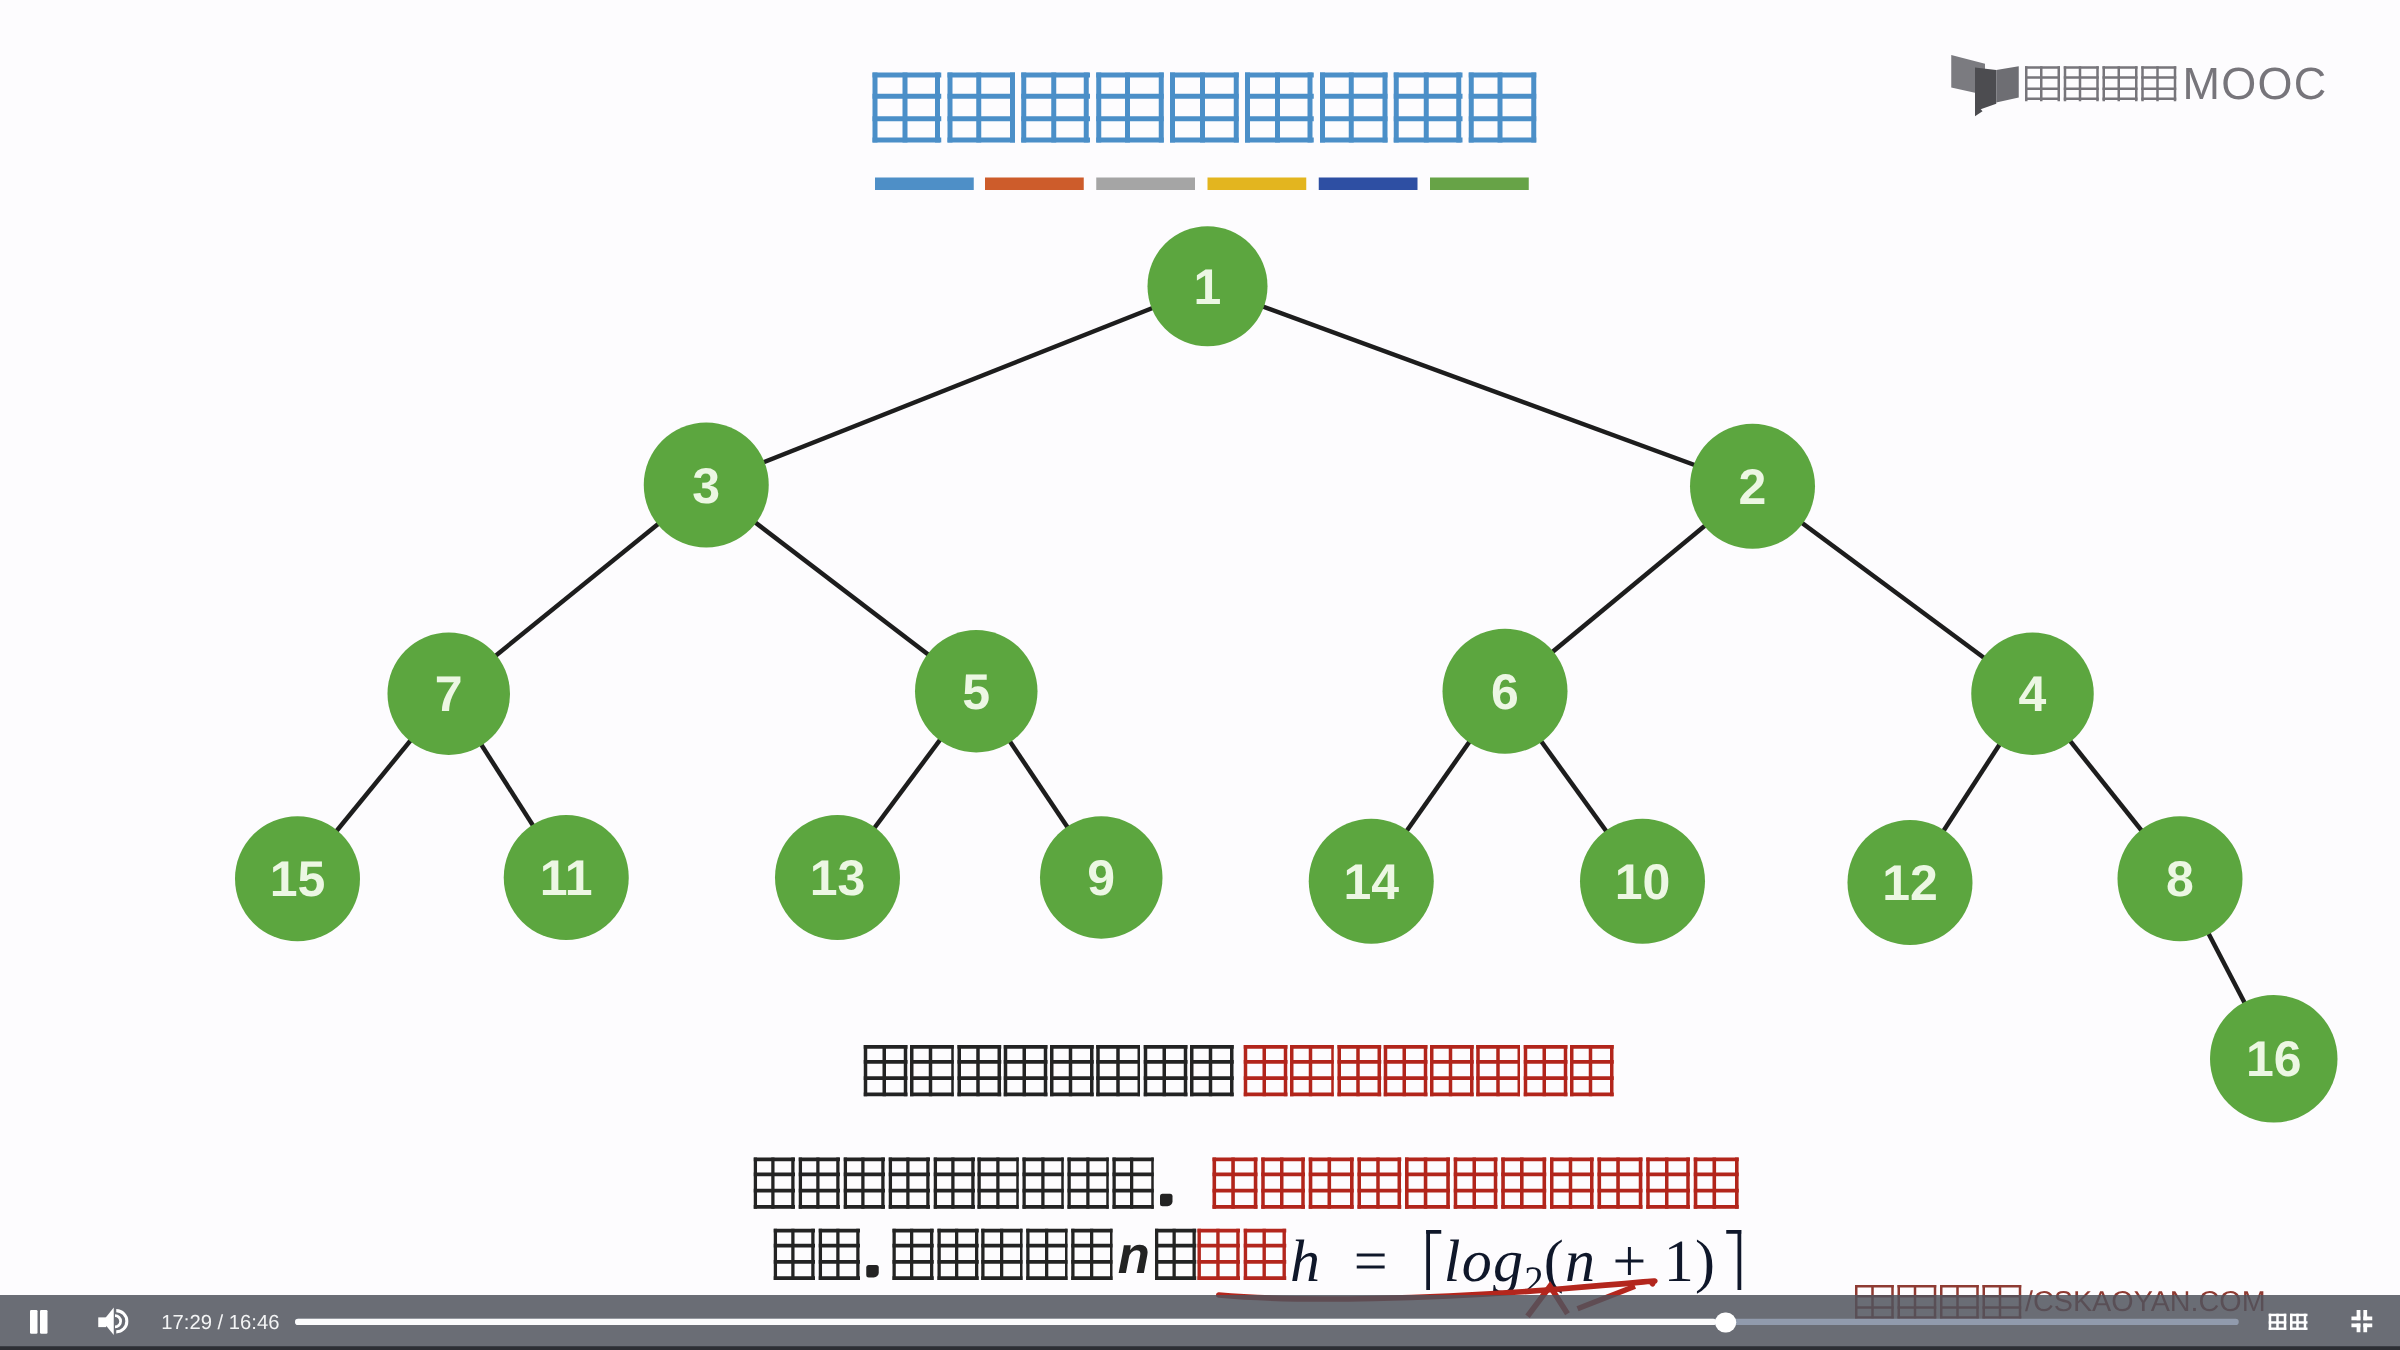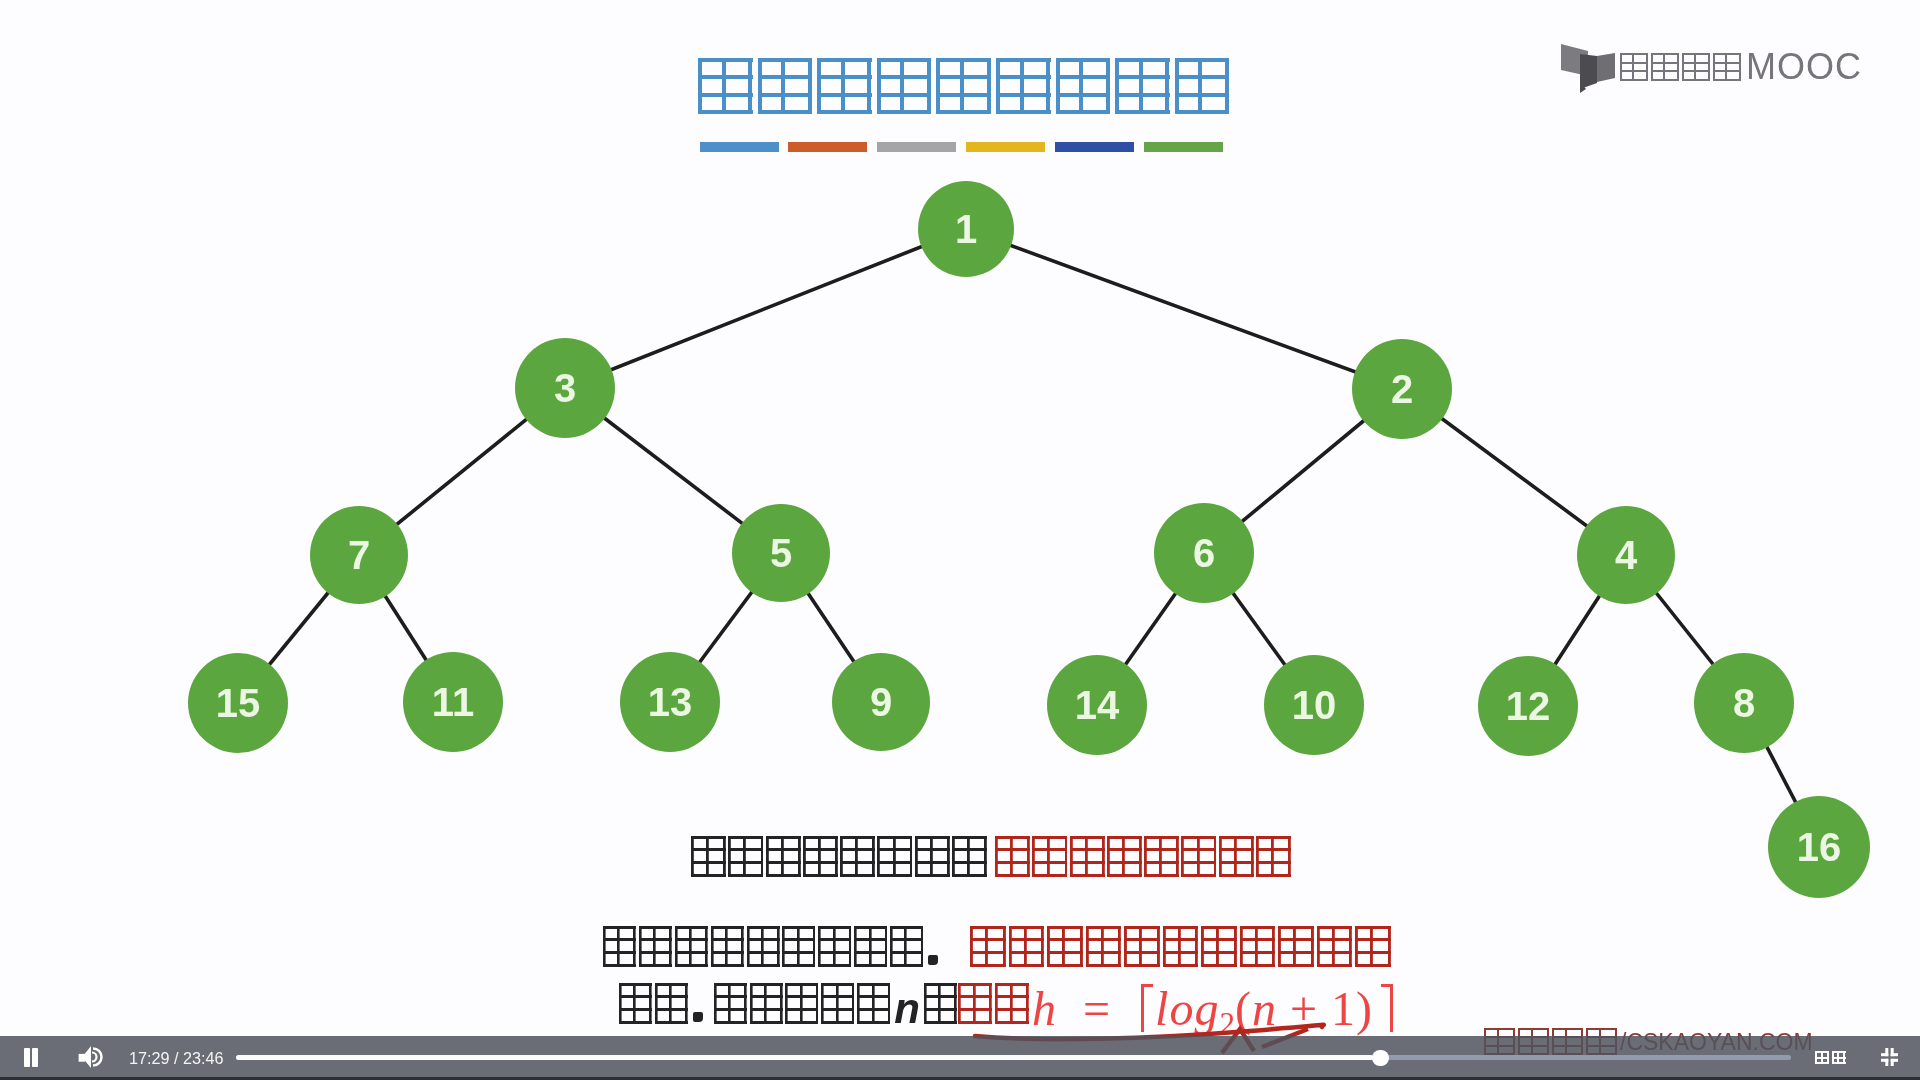--- a/index.html
+++ b/index.html
@@ -1,16 +1,16 @@
 <!DOCTYPE html>
 <html><head><meta charset="utf-8"><style>
 *{margin:0;padding:0;box-sizing:border-box}
 html,body{width:1920px;height:1080px;background:#fdfcfe;overflow:hidden;font-family:"Liberation Sans",sans-serif}
 .abs{position:absolute}
-.row{position:absolute;display:flex;align-items:flex-end}
+.row{position:absolute;display:flex;align-items:center}
 .z{display:block;flex:none;background:
  linear-gradient(var(--c),var(--c)) 0 0/100% 8% no-repeat,
  linear-gradient(var(--c),var(--c)) 0 33%/100% 8% no-repeat,
  linear-gradient(var(--c),var(--c)) 0 67%/100% 8% no-repeat,
  linear-gradient(var(--c),var(--c)) 0 100%/100% 8% no-repeat,
  linear-gradient(var(--c),var(--c)) 0 0/8% 100% no-repeat,
  linear-gradient(var(--c),var(--c)) 47% 0/8% 100% no-repeat,
  linear-gradient(var(--c),var(--c)) 100% 0/8% 100% no-repeat}
 .t .z{width:54.6px;height:56px}
 .dash{position:absolute;top:142px;height:10px}
@@ -175,21 +175,21 @@
     <b class="z" style="width:33px;height:41px"></b>
     <b class="z" style="width:33px;height:41px"></b>
     <b class="z" style="width:33px;height:41px"></b>
     <span style="font-size:42px;font-weight:bold;font-style:italic;line-height:30px;color:#232323;margin:0 1px">n</span>
     <b class="z" style="width:33px;height:41px"></b>
   </div>
 <div class="row" style="left:958px;top:983px;gap:3px;--c:#b3261d">
     <b class="z" style="width:34px;height:41px"></b>
     <b class="z" style="width:34px;height:41px"></b>
   </div>
-<div class="abs" style="left:1032px;top:984px;font-family:'Liberation Serif',serif;font-size:48px;color:#ef4444;line-height:48px;white-space:pre;letter-spacing:1px"><i>h</i>&nbsp; =&nbsp; <span class="br bl"></span><i>log</i><span style="font-size:31px;vertical-align:-9px;letter-spacing:0">2</span>(<i>n</i> +&nbsp;1)<span class="br rr"></span></div>
+<div class="abs" style="left:1032px;top:984px;font-family:'Liberation Serif',serif;font-size:48px;color:#0f172a;line-height:48px;white-space:pre;letter-spacing:1px"><i>h</i>&nbsp; =&nbsp; <span class="br bl"></span><i>log</i><span style="font-size:31px;vertical-align:-9px;letter-spacing:0">2</span>(<i>n</i> +&nbsp;1)<span class="br rr"></span></div>
 
 <svg class="abs" style="left:950px;top:1015px" width="400" height="60" viewBox="0 0 400 60">
 <path d="M25 21 C 90 27, 200 24, 300 16 S 368 9, 372 12" fill="none" stroke="#b3261d" stroke-width="4.5" stroke-linecap="round"></path>
 <path d="M272 38 L 290 14 L 304 36" fill="none" stroke="#b3261d" stroke-width="4.5"></path>
 <path d="M312 32 L 358 14" fill="none" stroke="#b3261d" stroke-width="4.5"></path>
 </svg>
 
 <div class="row" style="left:1484px;top:1028px;gap:3px;--c:#8e3b33">
     <b class="z" style="width:31px;height:27px"></b>
     <b class="z" style="width:31px;height:27px"></b>
@@ -202,21 +202,21 @@
 <div class="abs" style="left:0;top:1077px;width:1920px;height:3px;background:rgba(40,42,48,.92)"></div>
 
 <div class="abs" style="left:24px;top:1048px;width:5.9px;height:18.5px;background:#fff;border-radius:1px"></div>
 <div class="abs" style="left:32.4px;top:1048px;width:5.9px;height:18.5px;background:#fff;border-radius:1px"></div>
 <svg class="abs" style="left:78px;top:1044px" width="25" height="26" viewBox="0 0 25 26">
 <rect x="0.6" y="9.9" width="6.4" height="7.8" fill="#fff"></rect>
 <polygon points="6.6,9.9 13,2 13,24 6.6,16.2" fill="#fff"></polygon>
 <path d="M14 8.5 A 4.5 4.5 0 0 1 14 17.5" fill="none" stroke="#fff" stroke-width="2.2"></path>
 <path d="M15 4.5 A 8.5 8.5 0 0 1 15 21.5" fill="none" stroke="#fff" stroke-width="2.5"></path>
 </svg>
-<div class="abs" style="left:129px;top:1052px;font-size:16.2px;line-height:12px;color:#f3f4f5">17:29 / 23:46</div>
+<div class="abs" style="left:129px;top:1052px;font-size:16.2px;line-height:12px;color:#f3f4f5">17:29 / 16:46</div>
 <div class="abs" style="left:236px;top:1055.2px;width:1555px;height:5px;background:rgba(200,220,250,.42);border-radius:2.5px"></div>
 <div class="abs" style="left:236px;top:1055.2px;width:1137px;height:5px;background:#fbfbfc;border-radius:2.5px"></div>
 <div class="abs" style="left:1372.3px;top:1049.8px;width:16.5px;height:16.5px;background:#fff;border-radius:50%"></div>
 <div class="row" style="left:1815px;top:1051px;gap:2.5px;--c:#fff">
     <b class="zs" style="width:14px;height:13px"></b>
     <b class="zs" style="width:14px;height:13px"></b>
   </div>
 <svg class="abs" style="left:1881px;top:1048px" width="17" height="18" viewBox="0 0 17 18">
 <g fill="#fff">
 <rect x="4.3" y="0" width="3" height="8.2"></rect>

